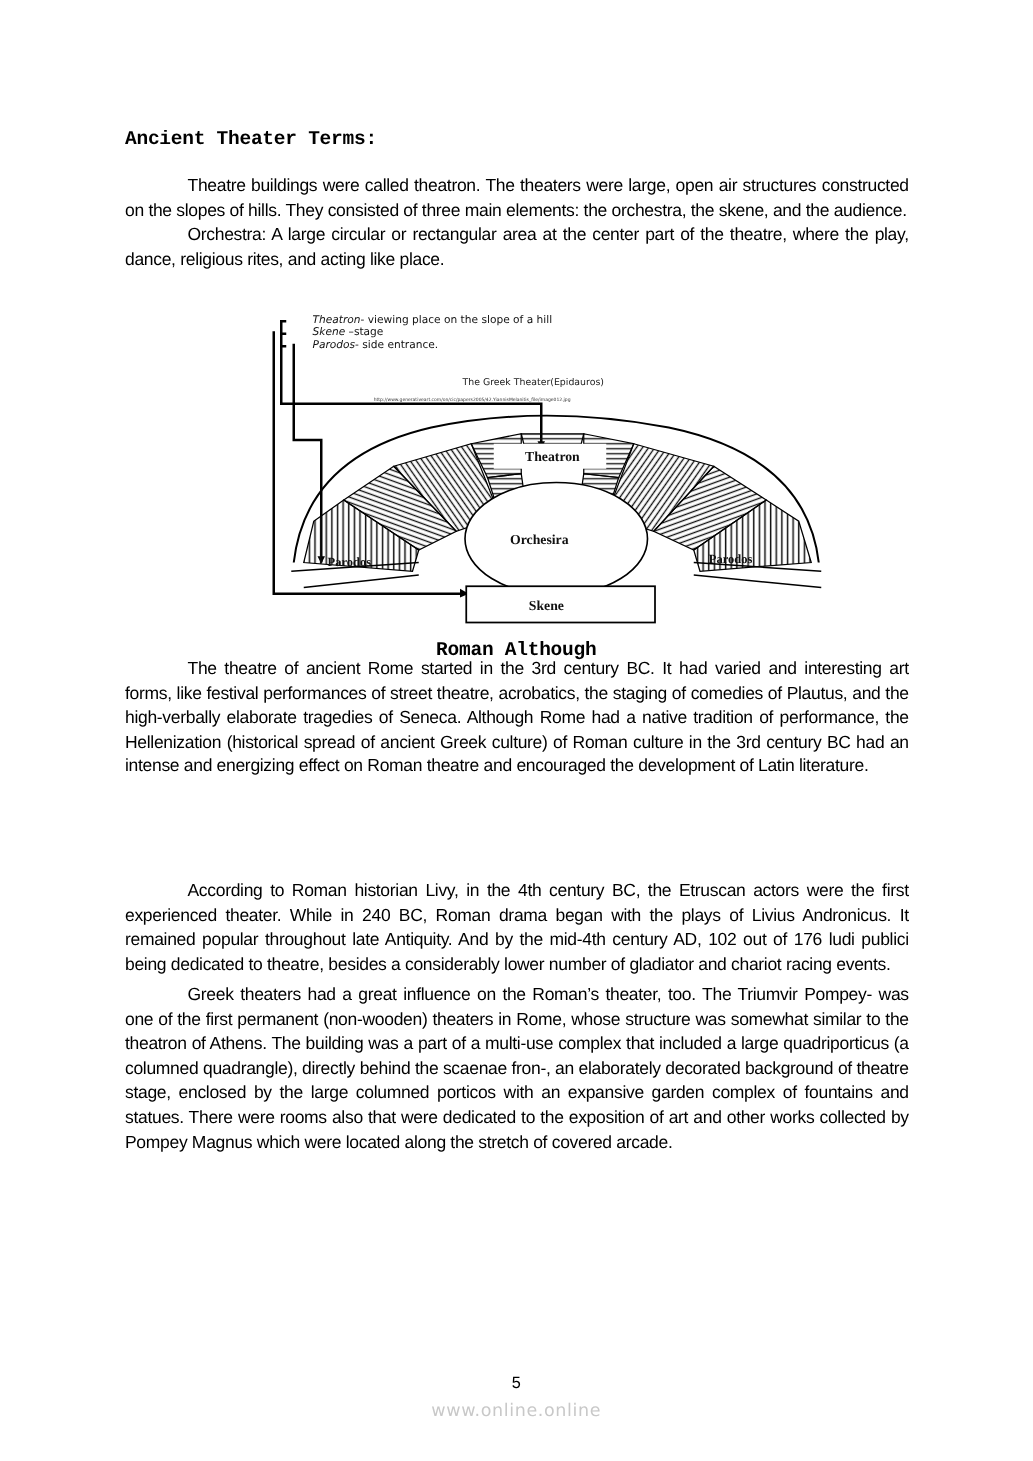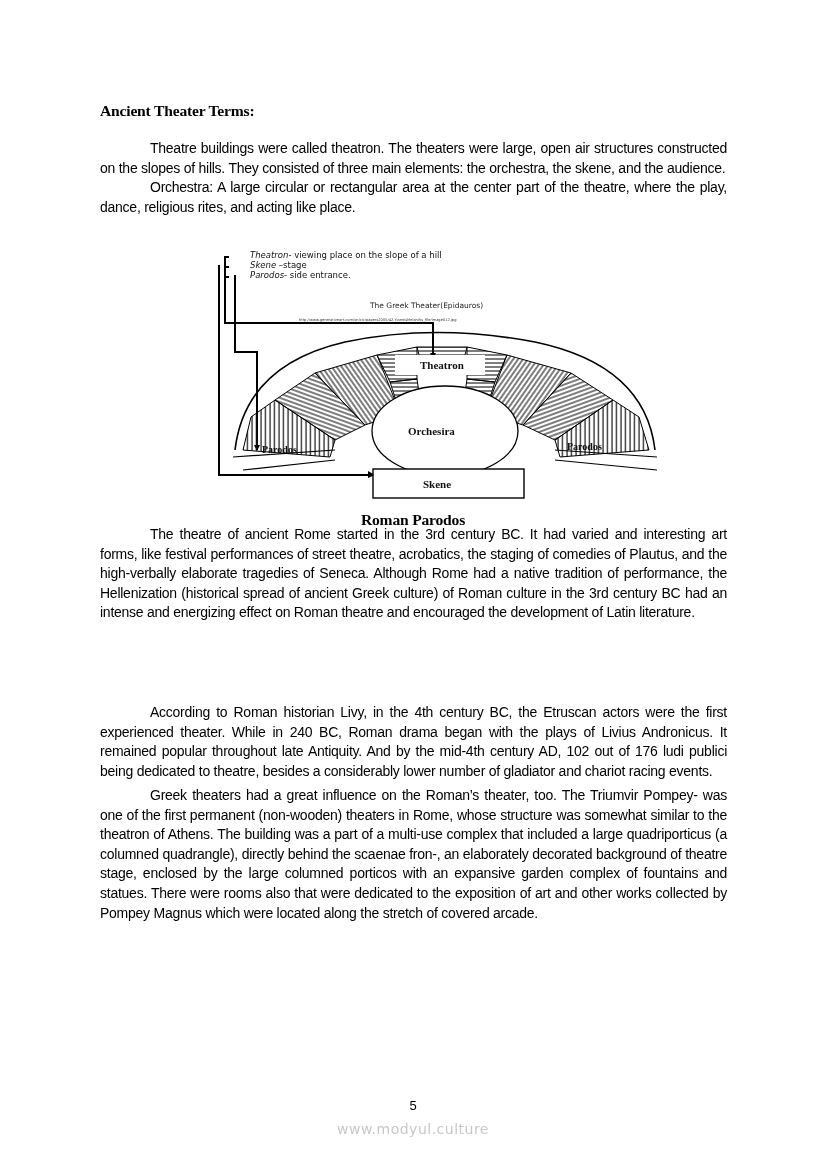--- a/index.html
+++ b/index.html
@@ -10,21 +10,21 @@
   }
   .text-block {
     position: absolute; left: 100px; width: 627px;
     font-family: "Liberation Sans Narrow", "Liberation Sans", sans-serif;
     font-size: 14px; line-height: 19.6px; text-align: justify;
     letter-spacing: -0.25px;
   }
   .text-block p { margin: 0; text-indent: 50px; }
   .heading {
     position: absolute; font-weight: bold; font-size: 15.6px; letter-spacing: -0.2px;
-    font-family: Liberation Serif, serif;
+    font-family: Liberation Mono, monospace;
   }
   .diagram { position: absolute; left: 205px; top: 245px; width: 490px; height: 260px; }
   .diagram svg { width: 490px; height: 260px; display: block; }
   .legend { font-family: "DejaVu Sans", sans-serif; font-size: 8.5px; fill: #111; }
   .legend-it { font-style: italic; }
   .caption { font-family: "DejaVu Sans", sans-serif; font-size: 7.5px; fill: #222; }
   .url { font-family: "DejaVu Sans", sans-serif; font-size: 3.6px; fill: #333; }
   .dlabel { font-family: "Liberation Serif", serif; font-weight: bold; font-size: 11px; fill: #111; }
   .page-num {
     position: absolute; top: 1098px; left: 0; width: 826px; text-align: center;
@@ -115,29 +115,29 @@
       <text class="dlabel" x="362" y="205" style="font-size:10px">Parodos</text>
 
       <ellipse cx="240" cy="186" rx="73" ry="45" fill="#fff" stroke="#000" stroke-width="1.3"></ellipse>
       <text class="dlabel" x="203" y="190">Orchesira</text>
 
       <rect x="168" y="224" width="151" height="29" fill="#fff" stroke="#000" stroke-width="1.4"></rect>
       <text class="dlabel" x="218" y="243">Skene</text>
     </svg>
   </div>
 
-  <div class="heading" style="left:0; width:826px; text-align:center; top:511px;">Roman Parodos</div>
+  <div class="heading" style="left:0; width:826px; text-align:center; top:511px;">Roman Although</div>
 
   <div class="text-block" style="top:525px;">
     <p>The theatre of ancient Rome started in the 3rd century BC. It had varied and interesting art forms, like festival performances of street theatre, acrobatics, the staging of comedies of Plautus, and the high-verbally elaborate tragedies of Seneca. Although Rome had a native tradition of performance, the Hellenization (historical spread of ancient Greek culture) of Roman culture in the 3rd century BC had an intense and energizing effect on Roman theatre and encouraged the development of Latin literature.</p>
   </div>
 
   <div class="text-block" style="top:703px;">
     <p>According to Roman historian Livy, in the 4th century BC, the Etruscan actors were the first experienced theater. While in 240 BC, Roman drama began with the plays of Livius Andronicus. It remained popular throughout late Antiquity. And by the mid-4th century AD, 102 out of 176 ludi publici being dedicated to theatre, besides a considerably lower number of gladiator and chariot racing events.</p>
   </div>
 
   <div class="text-block" style="top:786px;">
     <p>Greek theaters had a great influence on the Roman’s theater, too. The Triumvir Pompey- was one of the first permanent (non-wooden) theaters in Rome, whose structure was somewhat similar to the theatron of Athens. The building was a part of a multi-use complex that included a large quadriporticus (a columned quadrangle), directly behind the scaenae fron-, an elaborately decorated background of theatre stage, enclosed by the large columned porticos with an expansive garden complex of fountains and statues. There were rooms also that were dedicated to the exposition of art and other works collected by Pompey Magnus which were located along the stretch of covered arcade.</p>
   </div>
 
   <div class="page-num">5</div>
-  <div class="watermark">www.modyul.culture</div>
+  <div class="watermark">www.online.online</div>
 </div>
 
 </body></html>

